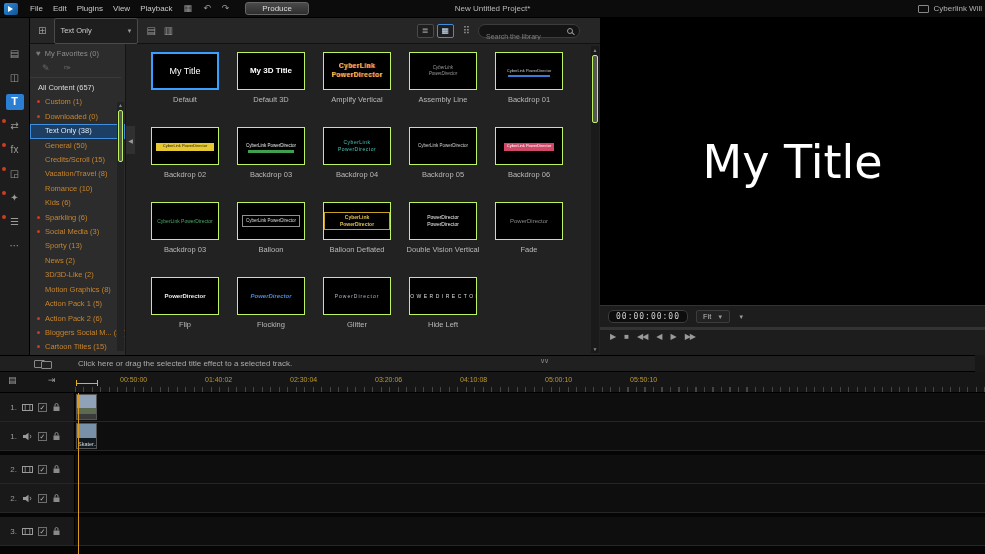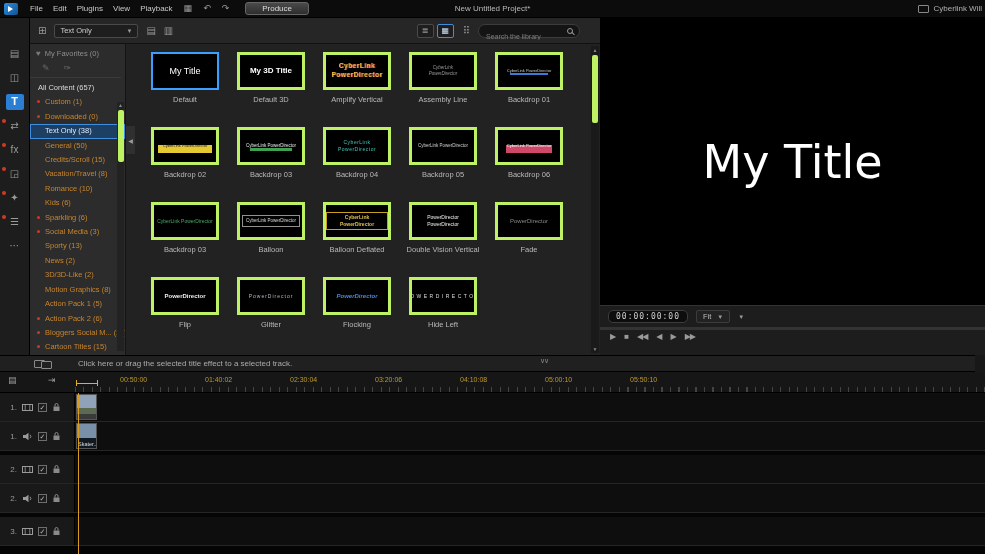--- a/index.html
+++ b/index.html
@@ -32,21 +32,21 @@
   .room .glyph { line-height:1; font-style:normal; }
   .room.selected .glyph { background:#2a7fd4; color:#fff; font-weight:bold; width:18px; height:16px;
     display:flex; align-items:center; justify-content:center; border-radius:2px; font-size:11px; }
   .room .rdot { position:absolute; left:2px; top:3px; width:4px; height:4px; border-radius:50%; background:#d03a22; }
   
   .library { position:absolute; left:30px; top:18px; width:570px; bottom:199px; background:#242424; }
   .lib-toolbar { position:relative; height:26px; background:#262626; border-bottom:1px solid #111;
     display:flex; align-items:center; padding:0 8px; gap:8px; }
   .tb-icon { color:#999; font-size:10px; line-height:1; }
   .dropdown { display:flex; align-items:center; justify-content:space-between; width:84px; height:14px;
-    background:#1e1e1e; border:1px solid #4a4a4a; border-radius:2px; padding:0 5px; font-size:7.5px; color:#ccc; }
+    background:#1e1e1e; border:1px solid #4a4a4a; border-radius:2px; padding:12px 5px; font-size:7.5px; color:#ccc; }
   .dropdown .caret { font-size:6px; color:#999; }
   .view-group { margin-left:auto; display:flex; gap:3px; align-items:center; }
   .view-btn { width:17px; height:14px; border:1px solid #4a4a4a; background:#1e1e1e; color:#999;
     font-size:8px; display:flex; align-items:center; justify-content:center; border-radius:2px; }
   .view-btn.active { border-color:#3e8edd; color:#cfe4fa; }
   .search-box { position:relative; width:102px; height:14px; background:#141414; border:1px solid #3c3c3c;
     border-radius:7px; margin-right:12px; }
   .search-box input { position:absolute; left:7px; top:0; width:80px; height:24px; background:transparent;
     border:0; outline:0; color:#ccc; font-size:7px; font-family:inherit; }
   .search-box input::placeholder { color:#7d7d7d; }
@@ -67,21 +67,21 @@
   .cat.selected { border-color:#3e8edd; background:#1d3f63; color:#dce8f5; }
   .cat-scroll { position:absolute; right:1px; top:58px; bottom:4px; width:7px; background:#222; }
   .cat-scroll .arrow { display:block; text-align:center; color:#888; font-size:5px; line-height:7px; }
   .cat-scroll .thumb { position:absolute; left:1px; top:8px; width:5px; height:52px; background:#555; border-radius:2px; }
   
   .grid-panel { position:absolute; left:96px; top:26px; right:0; bottom:0; background:#222; }
   .collapse-arrow { position:absolute; left:0; top:82px; width:9px; height:28px; background:#303030;
     color:#9a9a9a; font-size:6px; display:flex; align-items:center; justify-content:center; z-index:4; }
   .grid { display:grid; grid-template-columns:repeat(5,86px); grid-auto-rows:75px; padding:8px 0 0 16px; }
   .grid-item { display:flex; flex-direction:column; align-items:center; }
-  .thumb { position:relative; width:68px; height:38px; background:#000; border:3px solid #bef264;
+  .thumb { position:relative; width:68px; height:38px; background:#000; border:1px solid #bef264;
     display:flex; align-items:center; justify-content:center; overflow:hidden; text-align:center; }
   .thumb.selected { border:2px solid #3aa0ff; }
   .item-label { margin-top:5px; font-size:7.5px; color:#b8b8b8; white-space:nowrap; }
   .thumb-text { position:relative; z-index:1; line-height:1.35; }
   .v-default .thumb-text { font-size:9px; color:#fff; }
   .v-bold3d .thumb-text { font-size:8px; color:#fff; font-weight:bold; }
   .v-jumble .thumb-text { font-size:6.5px; color:#e8b84a; font-weight:bold; letter-spacing:.5px;
     width:52px; text-shadow:1px 0 #c05040; }
   .v-smallgray .thumb-text { font-size:4.5px; color:#9a9a9a; font-style:italic; width:50px; }
   .v-bar-blue .thumb-text { font-size:4px; color:#c8c8c8; }
@@ -425,30 +425,30 @@
     </div>
     <div class="item-label">Fade</div>
   </div>
           <div class="grid-item">
     <div class="thumb v-plain">
       <span class="thumb-text">PowerDirector</span>
     </div>
     <div class="item-label">Flip</div>
   </div>
           <div class="grid-item">
+    <div class="thumb v-blue-italic">
+      <span class="thumb-text">PowerDirector</span>
+    </div>
+    <div class="item-label">Flocking</div>
+  </div>
+          <div class="grid-item">
     <div class="thumb v-glitter">
       <span class="thumb-text">PowerDirector</span>
     </div>
     <div class="item-label">Glitter</div>
-  </div>
-          <div class="grid-item">
-    <div class="thumb v-blue-italic">
-      <span class="thumb-text">PowerDirector</span>
-    </div>
-    <div class="item-label">Flocking</div>
   </div>
           <div class="grid-item">
     <div class="thumb v-spaced">
       <span class="thumb-text">POWERDIRECTOR</span>
     </div>
     <div class="item-label">Hide Left</div>
   </div>
         </div>
       <div class="grid-scroll">
         <span class="arrow">▲</span>

